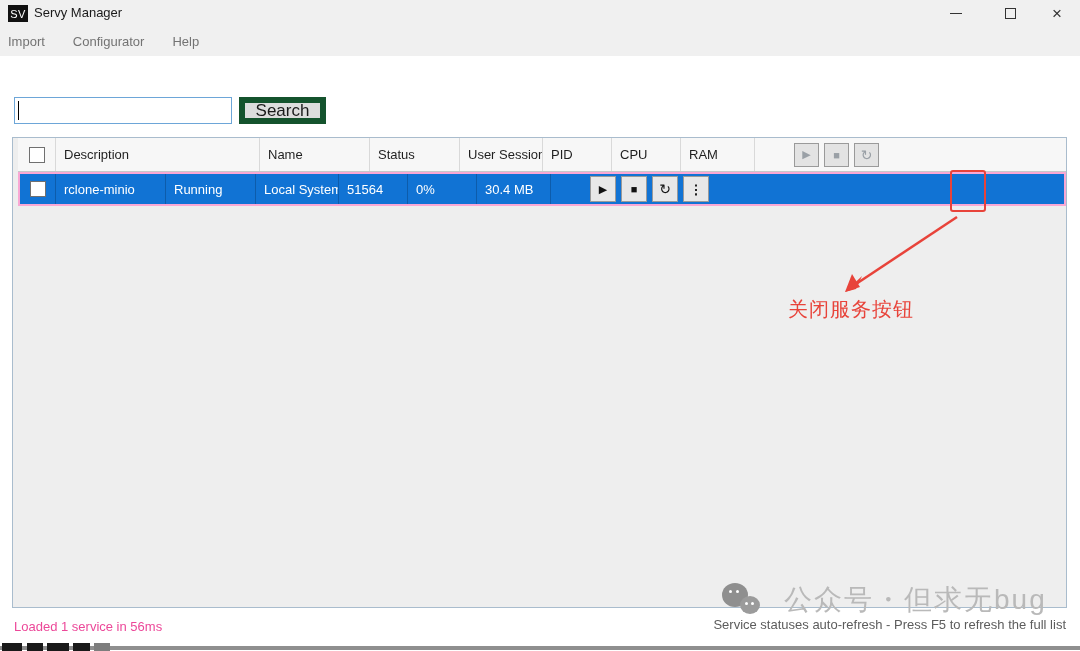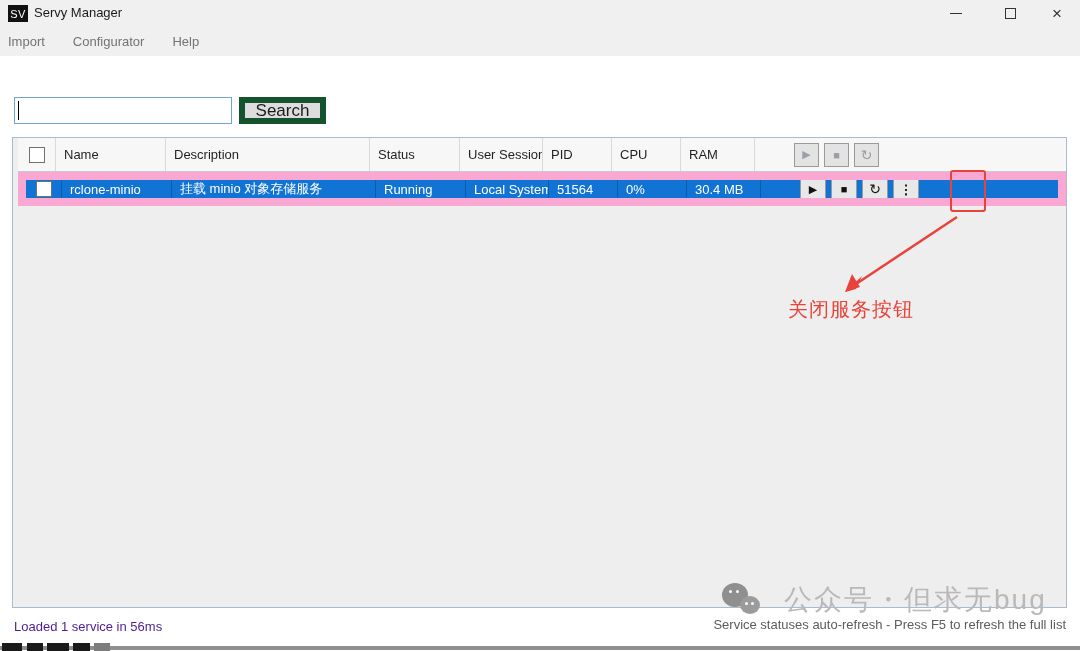--- a/index.html
+++ b/index.html
@@ -45,21 +45,21 @@
                 background:#dddddd; border:6px solid #14532d; font-size:17px; color:#1a1a1a;
                 display:flex; align-items:center; justify-content:center; }
 
   
   .table-viewport { position:absolute; left:12px; top:137px; width:1055px; height:471px;
                     background:#eeeeee; border:1px solid #a9bccd; }
   .grid { position:absolute; left:18px; top:138px; width:1048px; }
   .grid-header { display:flex; height:34px; background:#f7f7f7; border-bottom:1px solid #c9c9c9; }
   .hcell { display:flex; align-items:center; padding:0 8px; font-size:13px; color:#1f1f1f;
            border-right:1px solid #d9d9d9; overflow:hidden; white-space:nowrap; }
-  .grid-row { display:flex; height:34px; background:#1173d4; border:8px solid #f9a8d4; }
+  .grid-row { display:flex; height:34px; background:#1173d4; border:2px solid #f9a8d4; }
   .rcell { display:flex; align-items:center; padding:0 8px; font-size:13px; color:#ffffff;
            border-right:1px solid #0d5cab; overflow:hidden; white-space:nowrap; }
   .col-check   { width:38px; justify-content:center; }
   .col-name    { width:110px; }
   .col-desc    { width:204px; }
   .col-status  { width:90px; }
   .col-startup { width:134px; }
   .col-user    { width:83px; }
   .col-pid     { width:69px; }
   .col-cpu     { width:69px; }
@@ -79,21 +79,21 @@
   .abtn.more { font-size:13px; font-weight:bold; }
 
   
   .anno-rect { position:absolute; left:950px; top:170px; width:36px; height:42px;
                border:2px solid #e8433a; border-radius:3px; z-index:5; }
   .anno-svg { position:absolute; left:0; top:0; width:1080px; height:651px; pointer-events:none; z-index:5; }
   .anno-label { position:absolute; left:788px; top:296px; font-size:20px; color:#e8433a; z-index:5;
                 letter-spacing:1px; }
 
   
-  .status-left { position:absolute; left:14px; top:619px; font-size:13px; color:#4c1d95; }
+  .status-left { position:absolute; left:14px; top:619px; font-size:13px; color:#ec4899; }
   .status-right { position:absolute; right:14px; top:617px; font-size:13px; color:#5c5c5c; }
 
   
   .watermark { position:absolute; left:720px; top:581px; display:flex; align-items:center; z-index:4; }
   .wm-logo { position:relative; width:44px; height:38px; }
   .wm-c1 { position:absolute; left:2px; top:2px; width:26px; height:24px; border-radius:50%;
            background:#8f8f8f; }
   .wm-c2 { position:absolute; left:20px; top:15px; width:20px; height:18px; border-radius:50%;
            background:#9b9b9b; }
   .wm-eye { position:absolute; width:3px; height:3px; border-radius:50%; background:#ffffff; }
@@ -137,42 +137,41 @@
   <button class="search-btn">Search</button>
 
   <div class="table-viewport"></div>
 
   <div class="grid">
 
     <div class="grid-header">
       <div class="hcell col-check">
         <span class="checkbox"></span>
       </div>
+      <div class="hcell col-desc">Description</div>
       <div class="hcell col-name">Name</div>
-      <div class="hcell col-desc">Description</div>
       <div class="hcell col-status">Status</div>
       <div class="hcell col-user">User Session</div>
       <div class="hcell col-pid">PID</div>
       <div class="hcell col-cpu">CPU</div>
       <div class="hcell col-ram">RAM</div>
       <div class="hcell col-actions">
         <div class="action-group">
           <div class="abtn dim">▶</div>
           <div class="abtn dim">■</div>
           <div class="abtn dim restart">↻</div>
         </div>
       </div>
     </div>
 
     <div class="grid-row">
       <div class="rcell col-check">
         <span class="checkbox"></span>
       </div>
       <div class="rcell col-name">rclone-minio</div>
-      <div class="rcell col-desc">挂载 minio 对象存储服务</div>
       <div class="rcell col-status">Running</div>
       <div class="rcell col-user">Local System</div>
       <div class="rcell col-pid">51564</div>
       <div class="rcell col-cpu">0%</div>
       <div class="rcell col-ram">30.4 MB</div>
       <div class="rcell col-actions">
         <div class="action-group">
           <div class="abtn">▶</div>
           <div class="abtn">■</div>
           <div class="abtn restart">↻</div>

